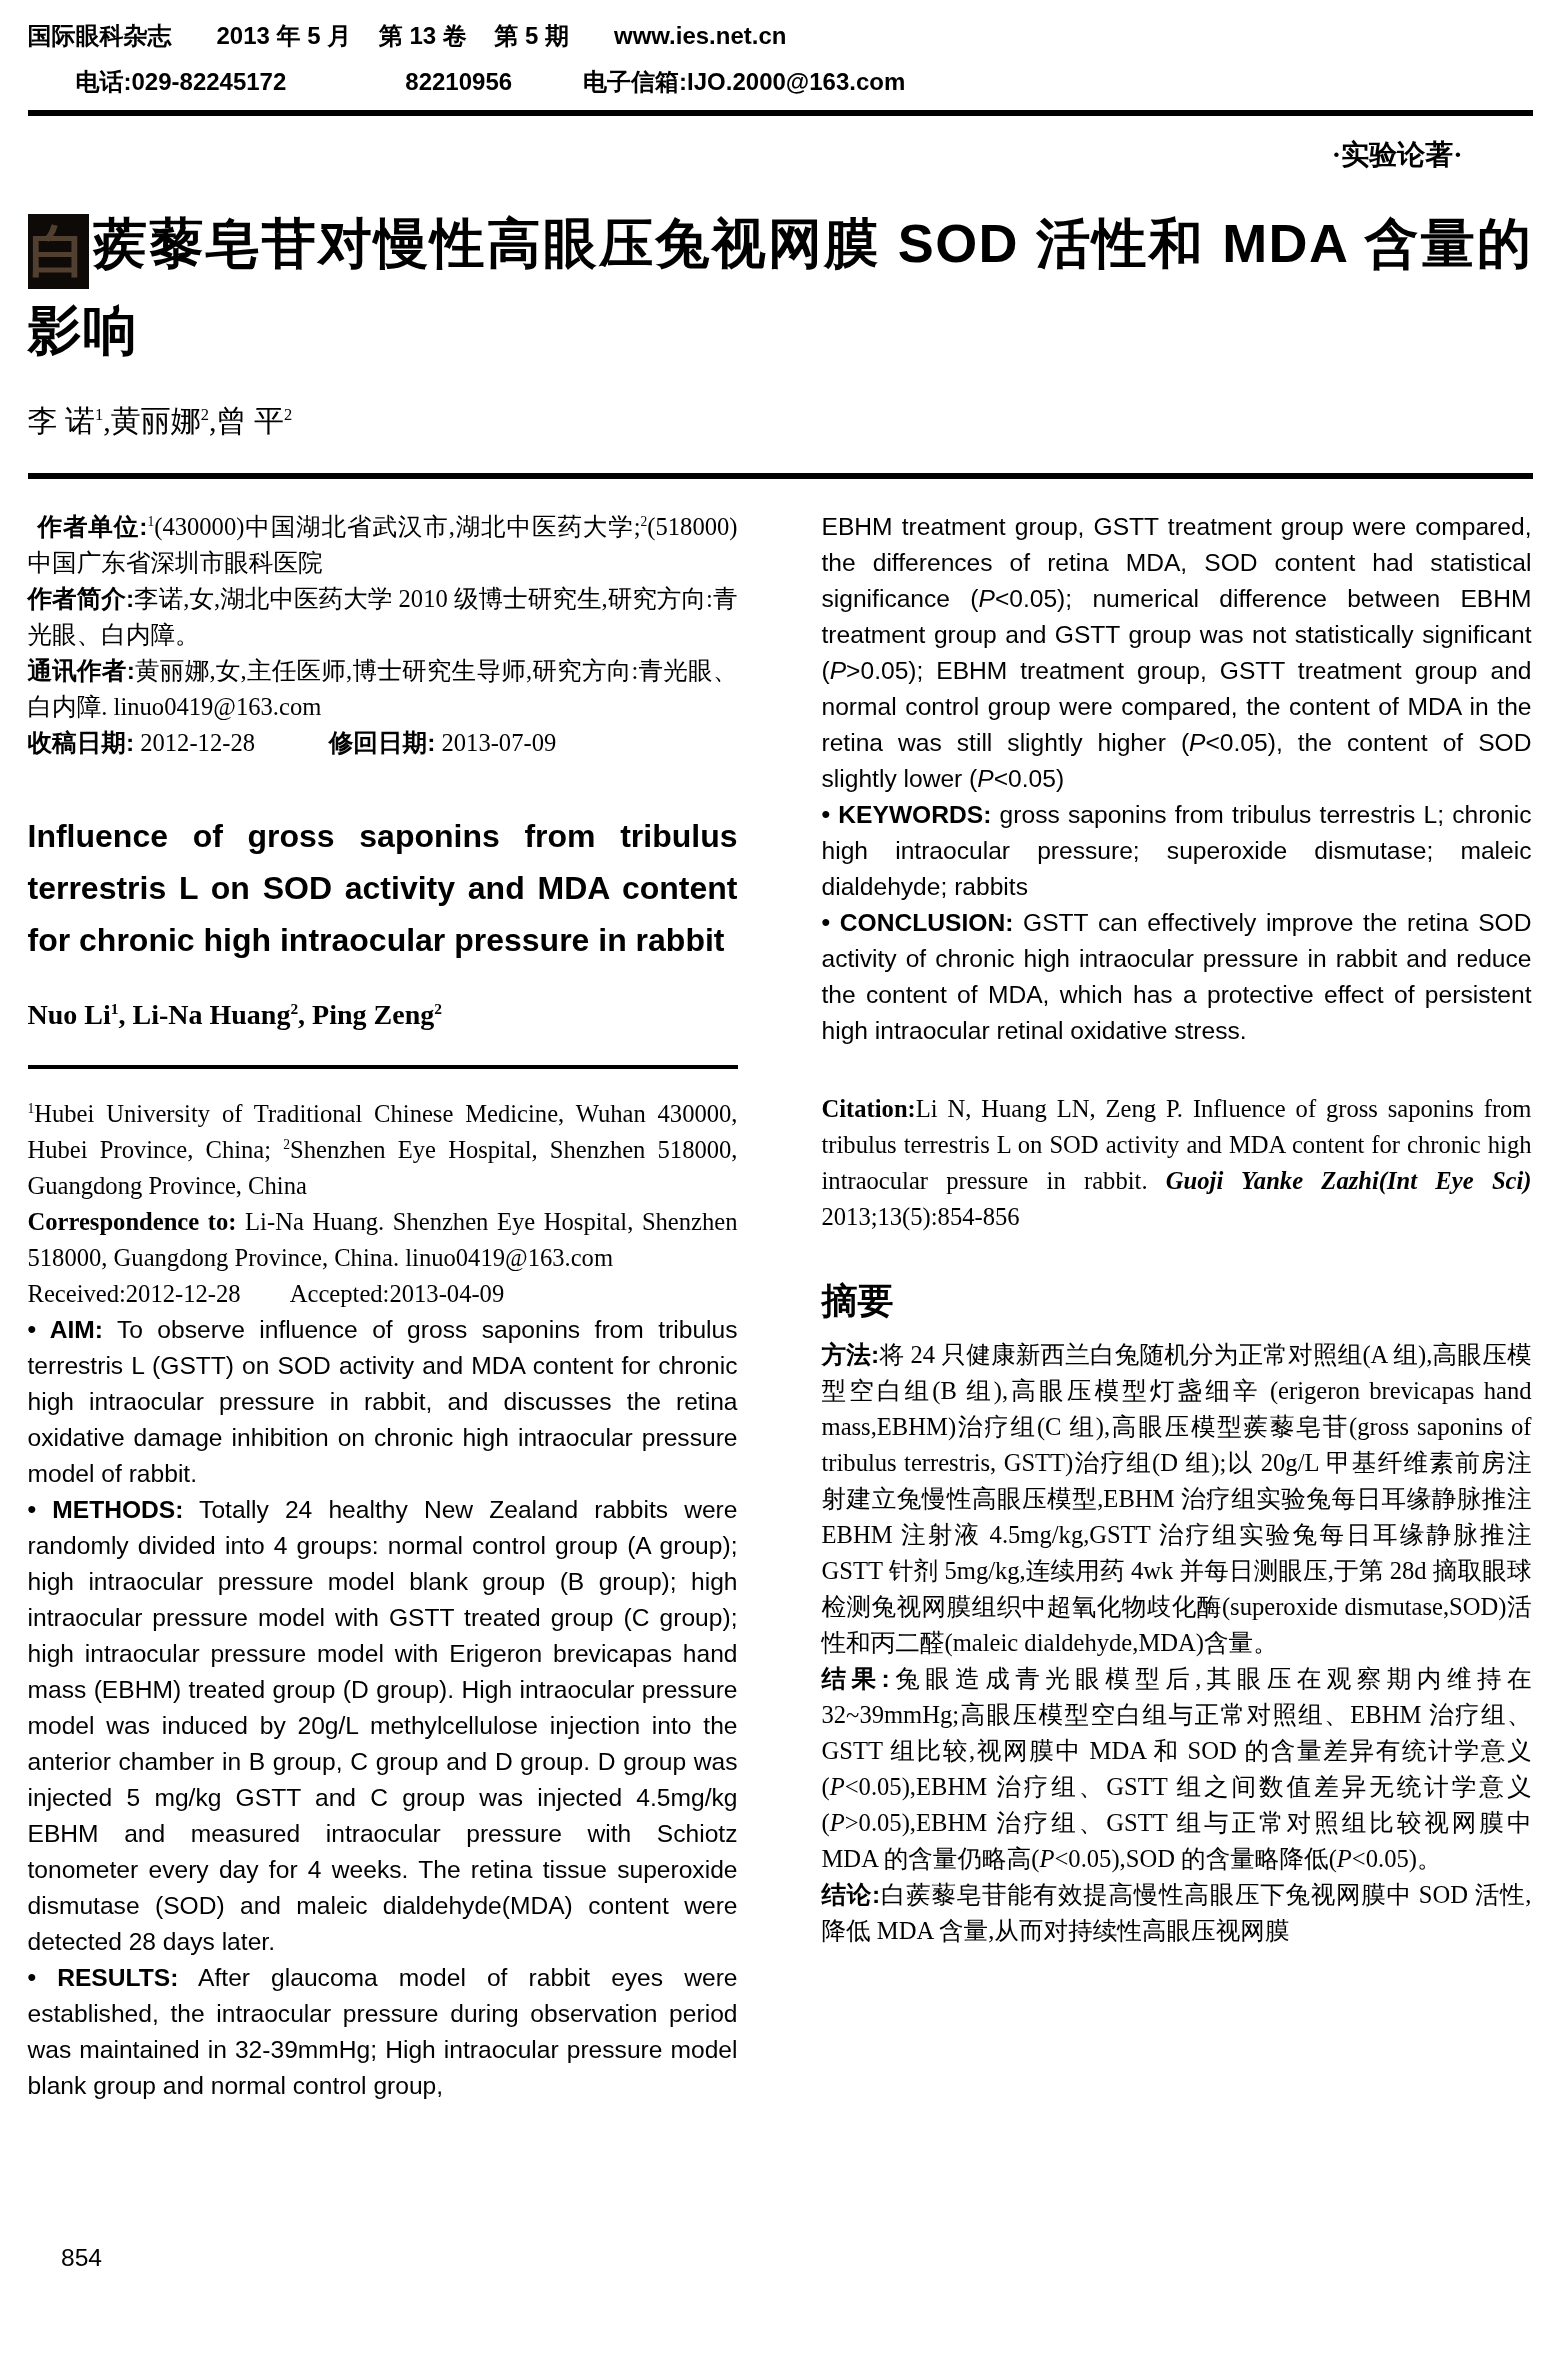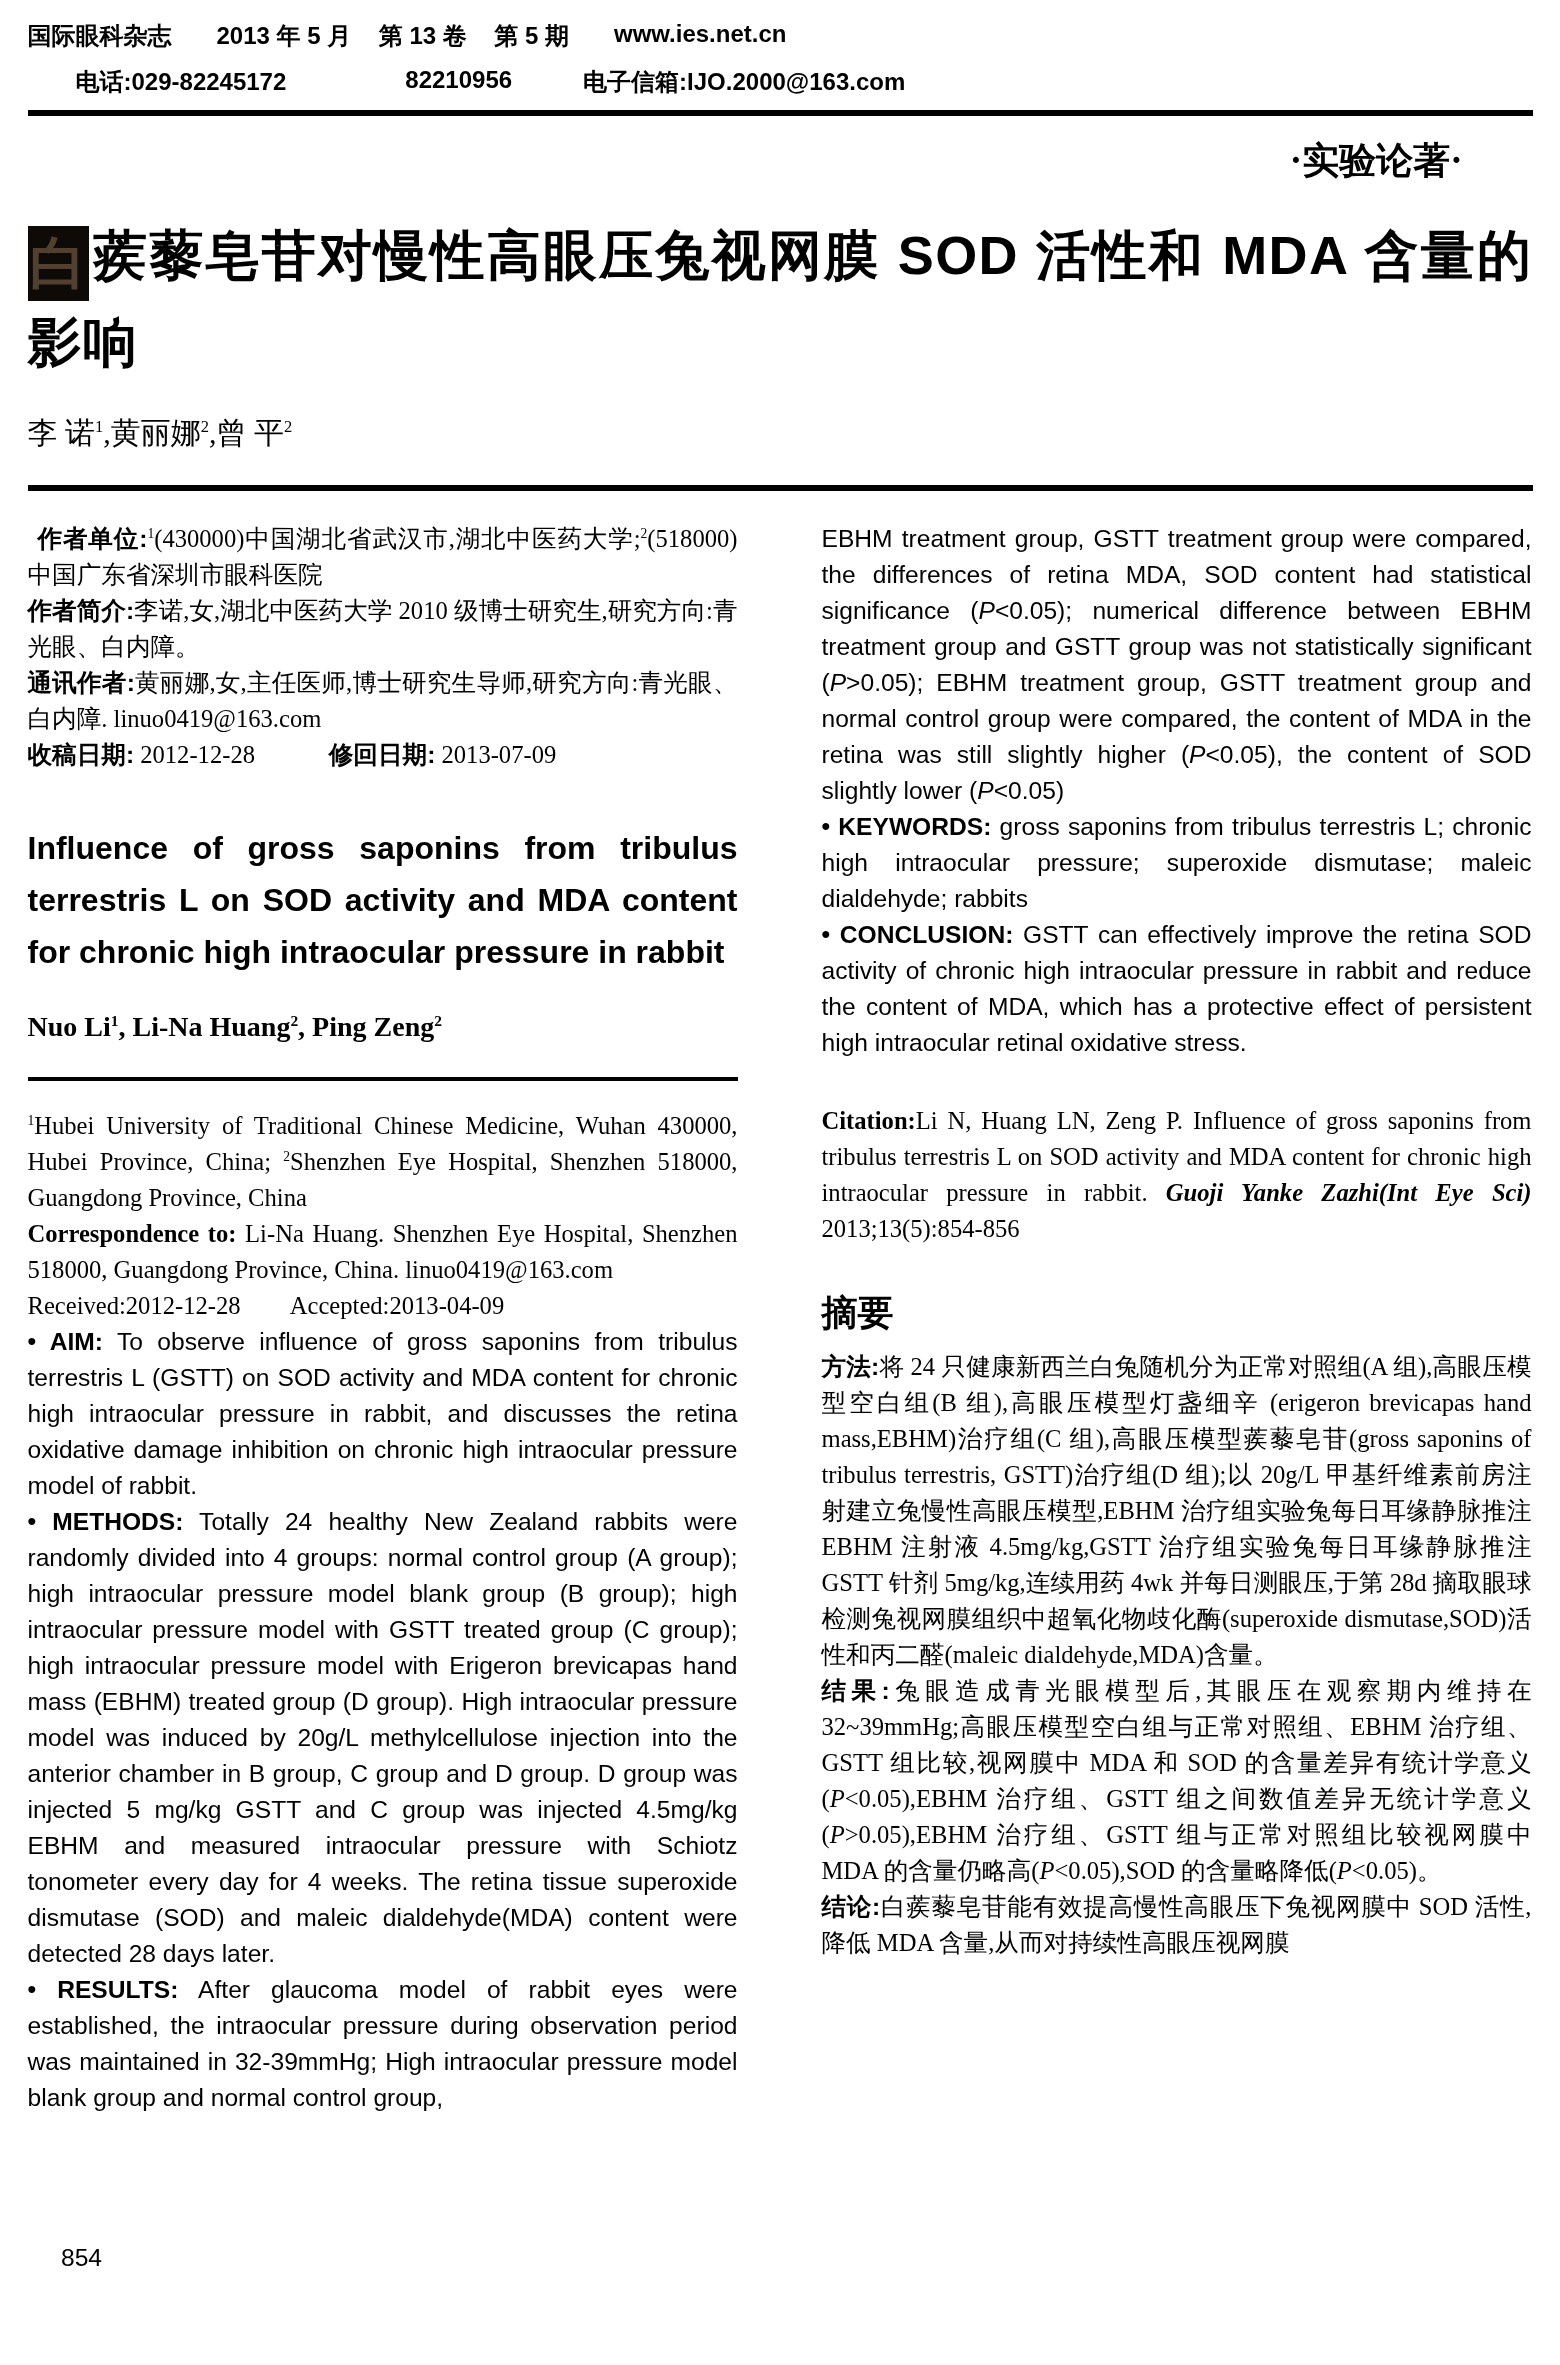--- a/index.html
+++ b/index.html
@@ -6,29 +6,29 @@
   body{
     width:1560px;height:2366px;position:relative;overflow:hidden;
     color:#000;font-family:"Liberation Serif","DejaVu Serif",serif;
     box-sizing:border-box;padding:20px 27.5px 0 27.5px;
   }
   .hei,.sans{font-family:"Liberation Sans","DejaVu Sans",sans-serif;}
   sup{font-size:0.55em;line-height:0;}
 
   
   .masthead{font-family:"Liberation Sans","DejaVu Sans",sans-serif;font-weight:bold;font-size:24px;}
-  .masthead .row{display:flex;align-items:flex-start;white-space:nowrap;}
+  .masthead .row{display:flex;align-items:center;white-space:nowrap;}
   .masthead .row + .row{margin-top:14px;}
   .g1{margin-right:45px;} .g2{margin-right:27.5px;} .g3{margin-right:71px;padding-left:48px;}
   .head-rule{height:6.2px;background:#000;margin-top:12.3px;}
 
   
   .article-type{
     text-align:right;font-family:"Liberation Serif","DejaVu Serif",serif;
-    font-weight:bold;font-size:37px;margin:20px 70px 0 0;
+    font-weight:bold;font-size:28px;margin:20px 70px 0 0;
   }
 
   
   .title-cn{
     font-family:"Liberation Sans","DejaVu Sans",sans-serif;font-weight:bold;
     font-size:54px;line-height:83px;letter-spacing:1.4px;
     text-align:justify;margin-top:27.5px;
   }
   .dropcap{
     display:inline-block;width:61px;height:75px;background:#0d0a08;color:#51402f;

